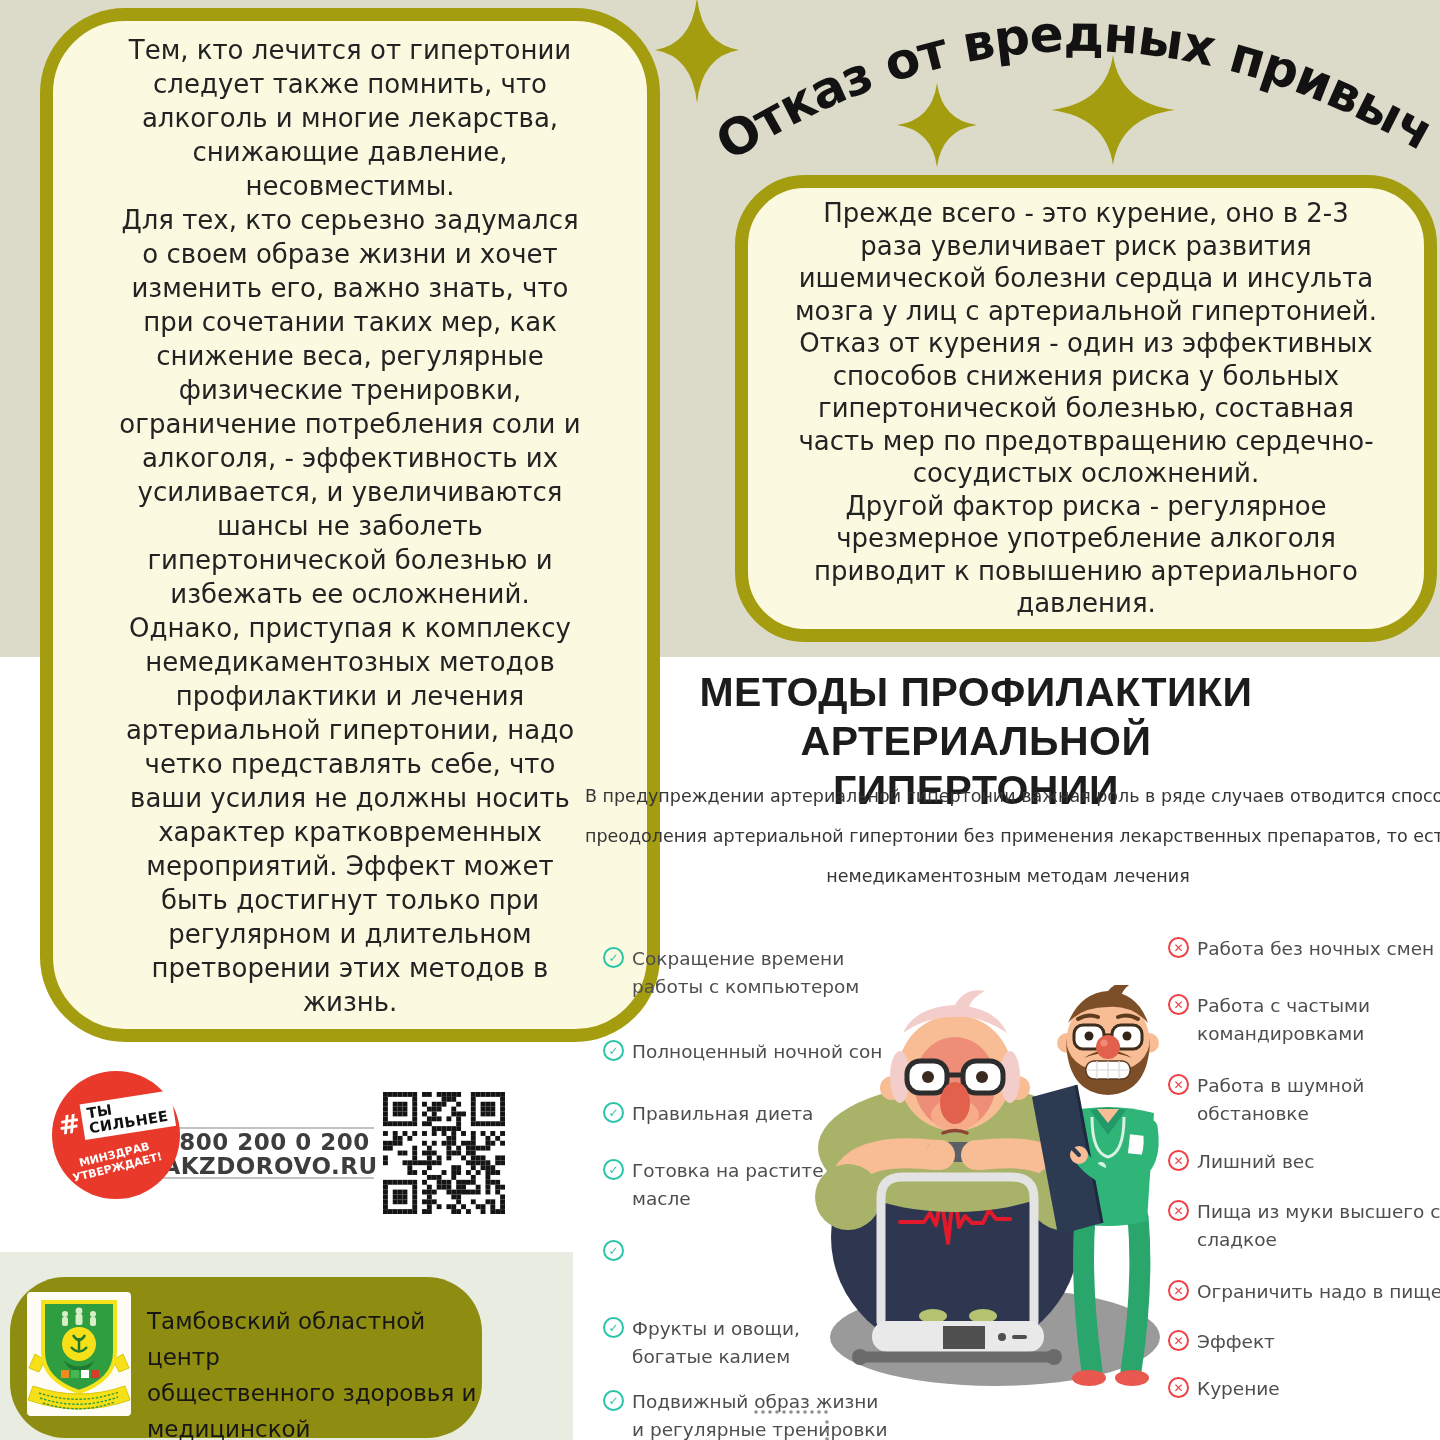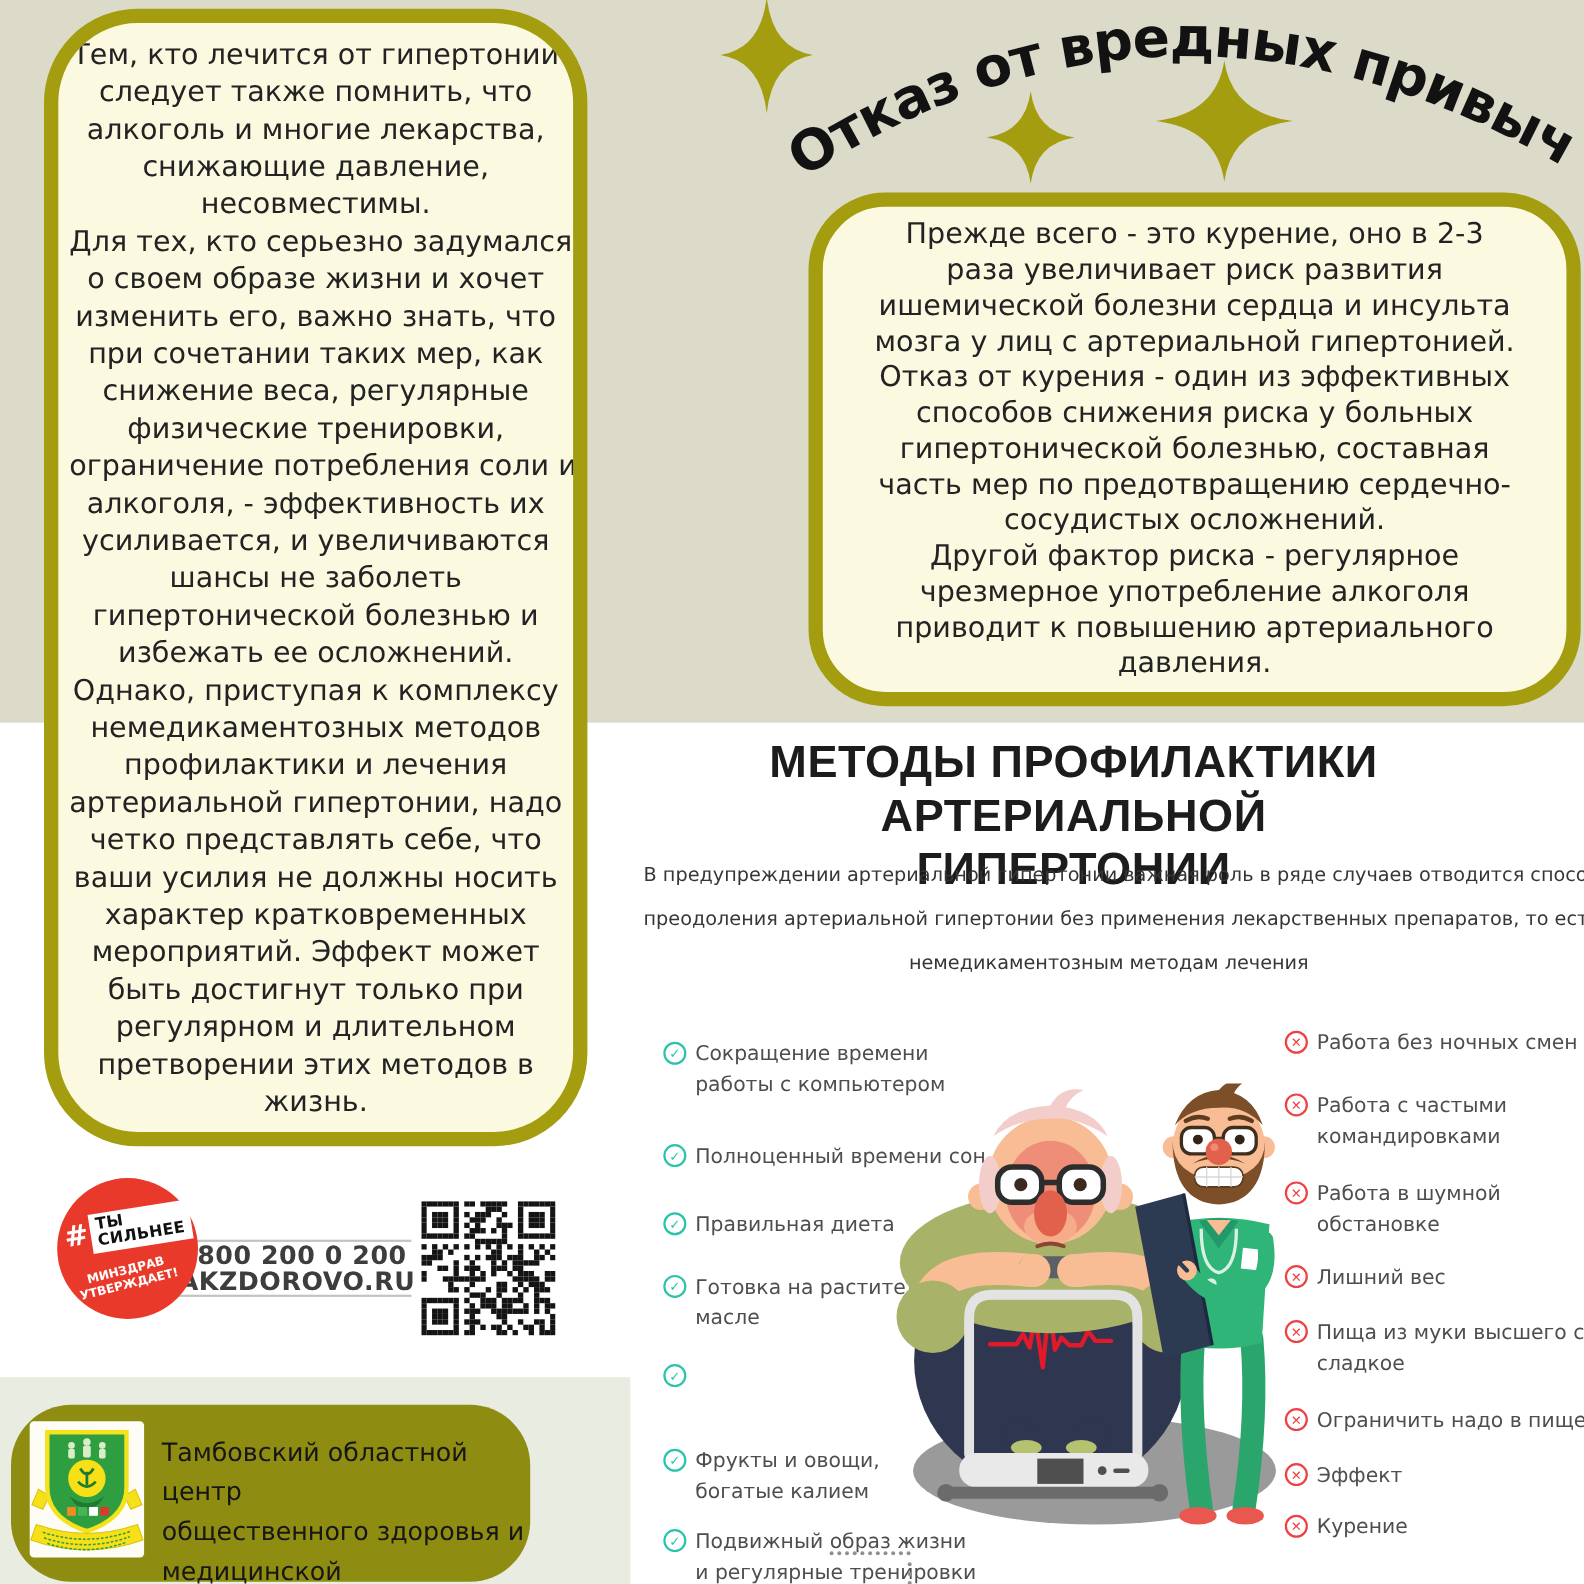--- a/index.html
+++ b/index.html
@@ -8,21 +8,21 @@
   }
   html,body{margin:0;padding:0;}
   body{width:1440px;height:1440px;position:relative;overflow:hidden;background:#ffffff;
        font-family:"DejaVu Sans", sans-serif;}
   .sage-band{position:absolute;left:0;top:0;width:1440px;height:657px;background:var(--c-sage);}
   .bottom-strip{position:absolute;left:0;top:1252px;width:573px;height:188px;background:var(--c-strip);}
 
   
   .note-box{position:absolute;background:var(--c-cream);border:13px solid var(--c-olive_border);
             box-sizing:border-box;color:#232323;text-align:center;white-space:pre;overflow:hidden;}
-  .left-box{left:40px;top:8px;width:494px;height:1034px;border-radius:85px;
+  .left-box{left:40px;top:8px;width:620px;height:1034px;border-radius:85px;
             font-size:26px;line-height:34px;padding:12px 10px;}
   .right-box{left:735px;top:175px;width:702px;height:467px;border-radius:70px;
              font-size:26px;line-height:32.5px;padding:9px 10px;}
 
   .top-art{position:absolute;left:0;top:0;width:1440px;height:210px;pointer-events:none;}
   .arc-svg{position:absolute;left:680px;top:0;width:760px;height:205px;}
   .arc-svg text{font-family:"DejaVu Sans", sans-serif;font-weight:bold;font-size:50px;
                 letter-spacing:-1px;fill:#121212;}
 
   
@@ -145,21 +145,21 @@
 немедикаментозным методам лечения</div>
 
 <div class="chk-list do-list">
   <div class="item">
     <span class="ic do-ic">✓</span>
     <span class="itx">Сокращение времени
 работы с компьютером</span>
     </div>
   <div class="item">
     <span class="ic do-ic">✓</span>
-    <span class="itx">Полноценный времени сон</span>
+    <span class="itx">Полноценный ночной сон</span>
     </div>
   <div class="item">
     <span class="ic do-ic">✓</span>
     <span class="itx">Правильная диета</span>
     </div>
   <div class="item">
     <span class="ic do-ic">✓</span>
     <span class="itx">Готовка на растительном
 масле</span>
     </div>

